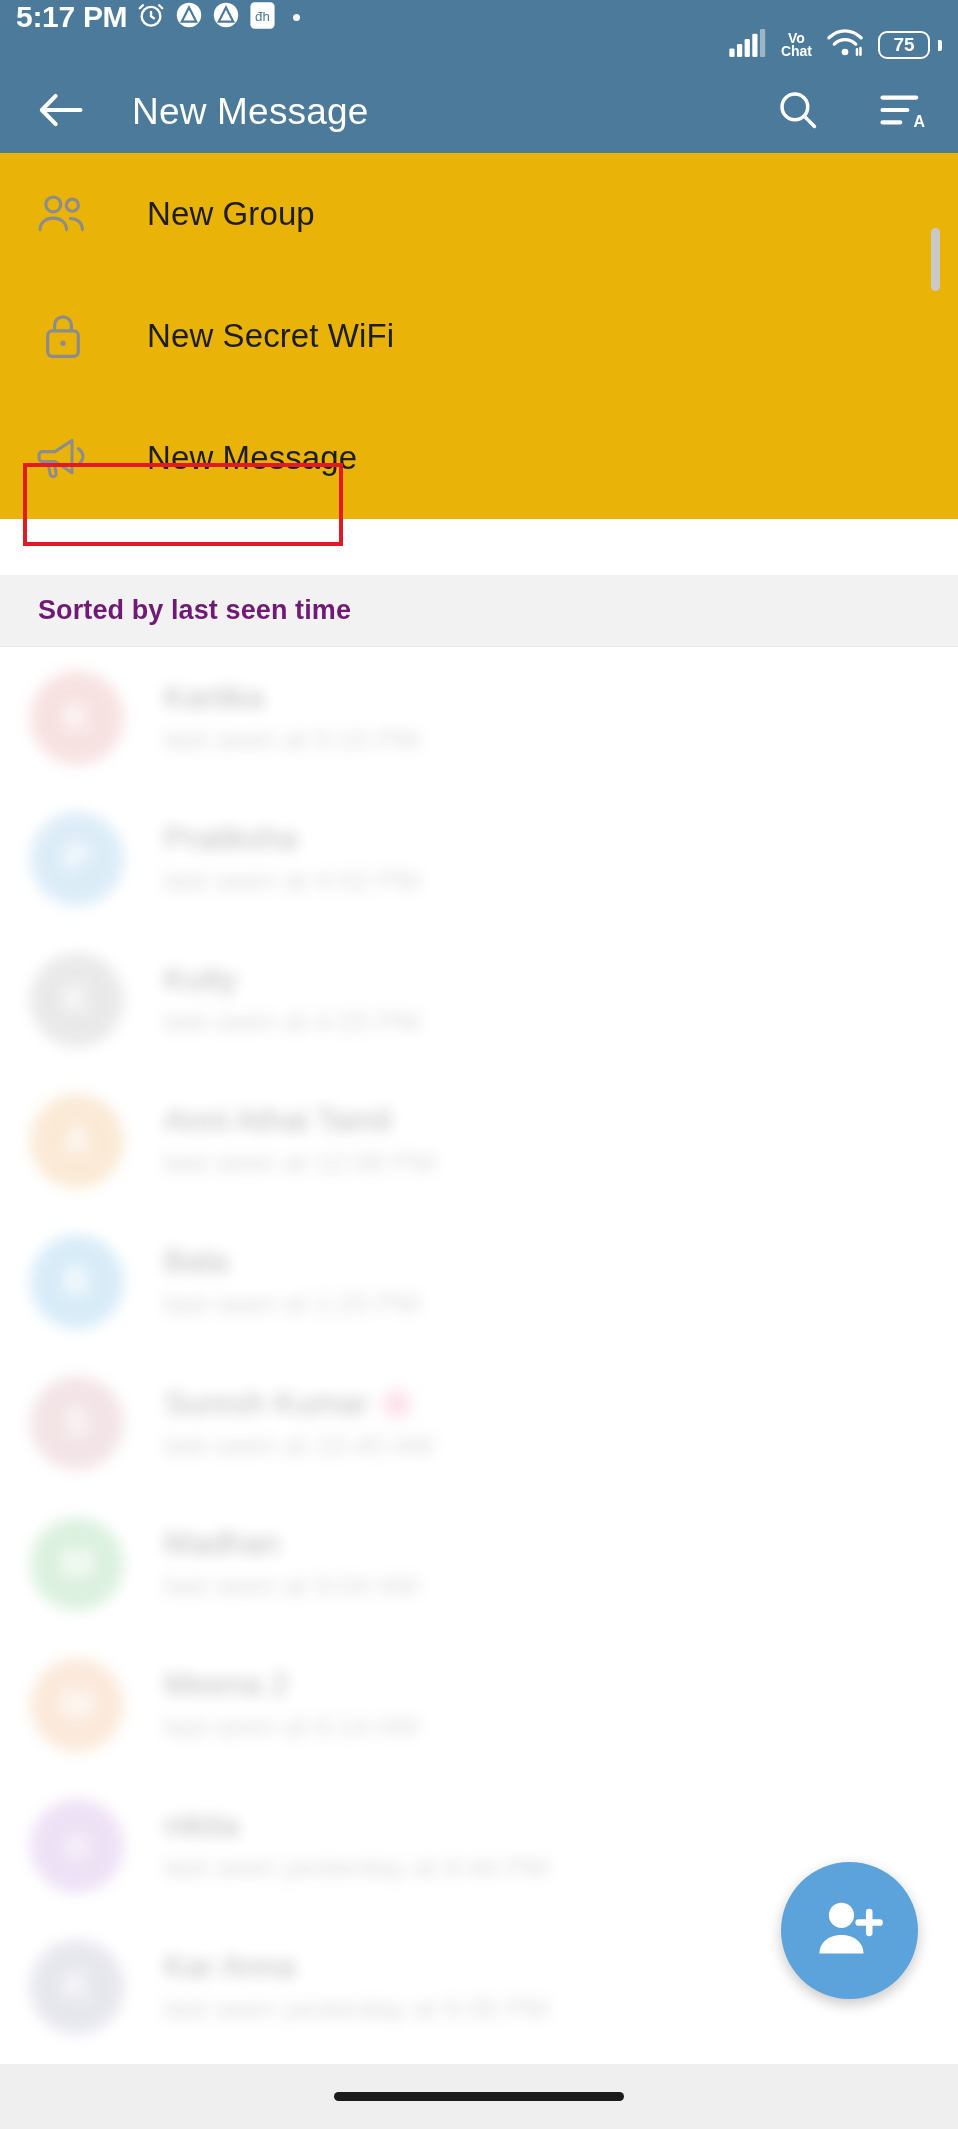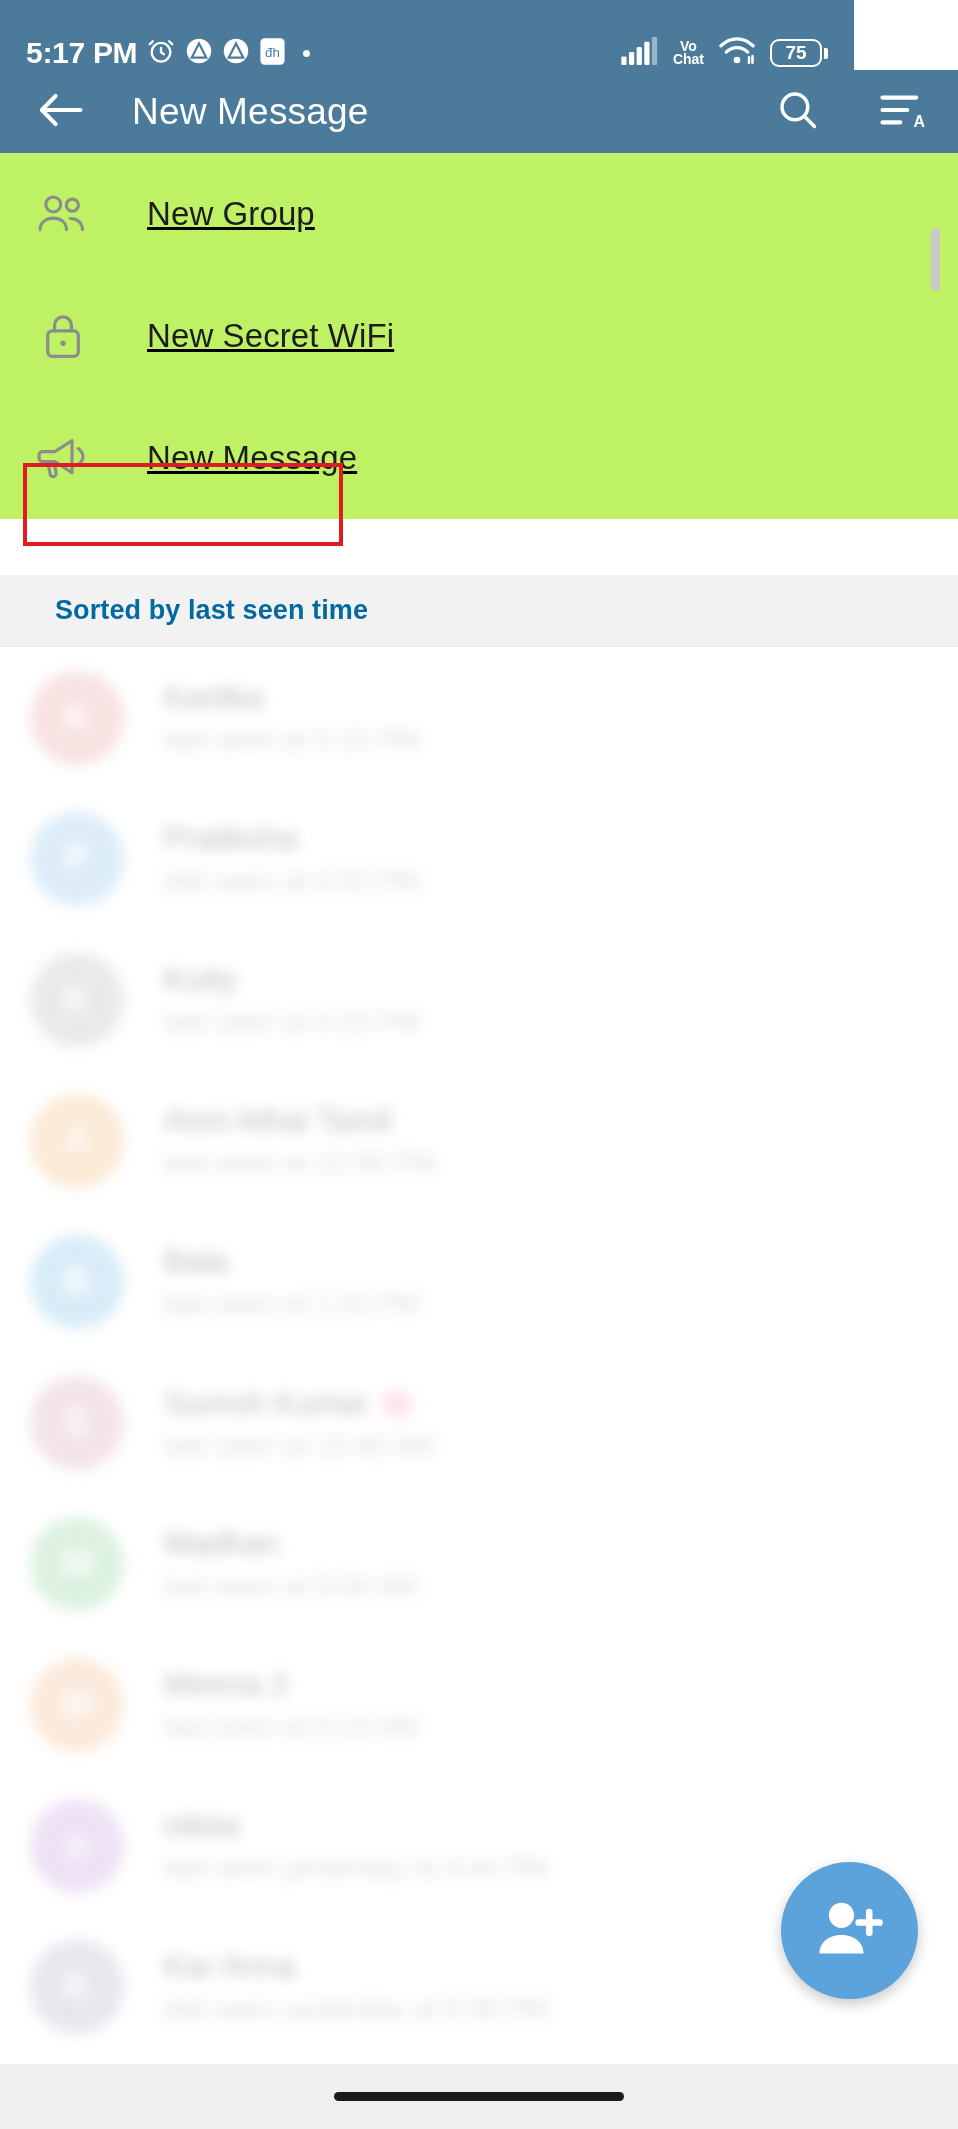--- a/index.html
+++ b/index.html
@@ -15,26 +15,26 @@
     width: 958px;
     height: 2129px;
     background: #ffffff;
     overflow: hidden;
   }
 
   
   .statusbar {
     position: absolute;
     top: 0; left: 0;
-    width: 854px;
+    width: 958px;
     height: 70px;
     background: #4C7A9B;
     display: flex;
-    align-items: flex-end;
-    padding: 0 26px;
+    align-items: flex-start;
+    padding: 0 16px;
     color: #ffffff;
   }
   .sb-left {
     display: flex;
     align-items: center;
     gap: 9px;
   }
   .sb-time {
     font-size: 30px;
     font-weight: bold;
@@ -51,21 +51,21 @@
   .ico { display: block; }
   .vowifi {
     font-size: 14px;
     font-weight: bold;
     line-height: 13px;
     text-align: center;
   }
   .batt {
     display: flex;
     align-items: center;
-    gap: 2px;
+    gap: 8px;
   }
   .batt-body {
     width: 52px; height: 28px;
     border: 2.5px solid #ffffff;
     border-radius: 9px;
     display: flex;
     align-items: center;
     justify-content: center;
     font-size: 19px;
     font-weight: bold;
@@ -124,22 +124,21 @@
     position: absolute;
     top: 153px; left: 0;
     width: 958px;
     background: #ffffff;
   }
   .menu-row {
     position: relative;
     height: 122px;
     display: flex;
     align-items: center;
-    background: #bef264;
-    text-decoration: underline;
+    background: #eab308;
   }
   .menu-icon {
     width: 54px;
     margin-left: 36px;
     display: flex;
     align-items: center;
     justify-content: center;
     flex: none;
   }
   .menu-label {
@@ -166,23 +165,23 @@
     position: absolute;
     top: 575px; left: 0;
     width: 958px;
     height: 72px;
     background: #F2F2F2;
     display: flex;
     align-items: center;
     border-bottom: 1px solid #E7E7E7;
   }
   .section-header span {
-    margin-left: 55px;
+    margin-left: 38px;
     font-size: 27px;
-    color: #0369a1;
+    color: #701a75;
     font-weight: bold;
     letter-spacing: .1px;
   }
 
   
   .contacts {
     position: absolute;
     top: 647px; left: 0;
     width: 958px;
     height: 1417px;

